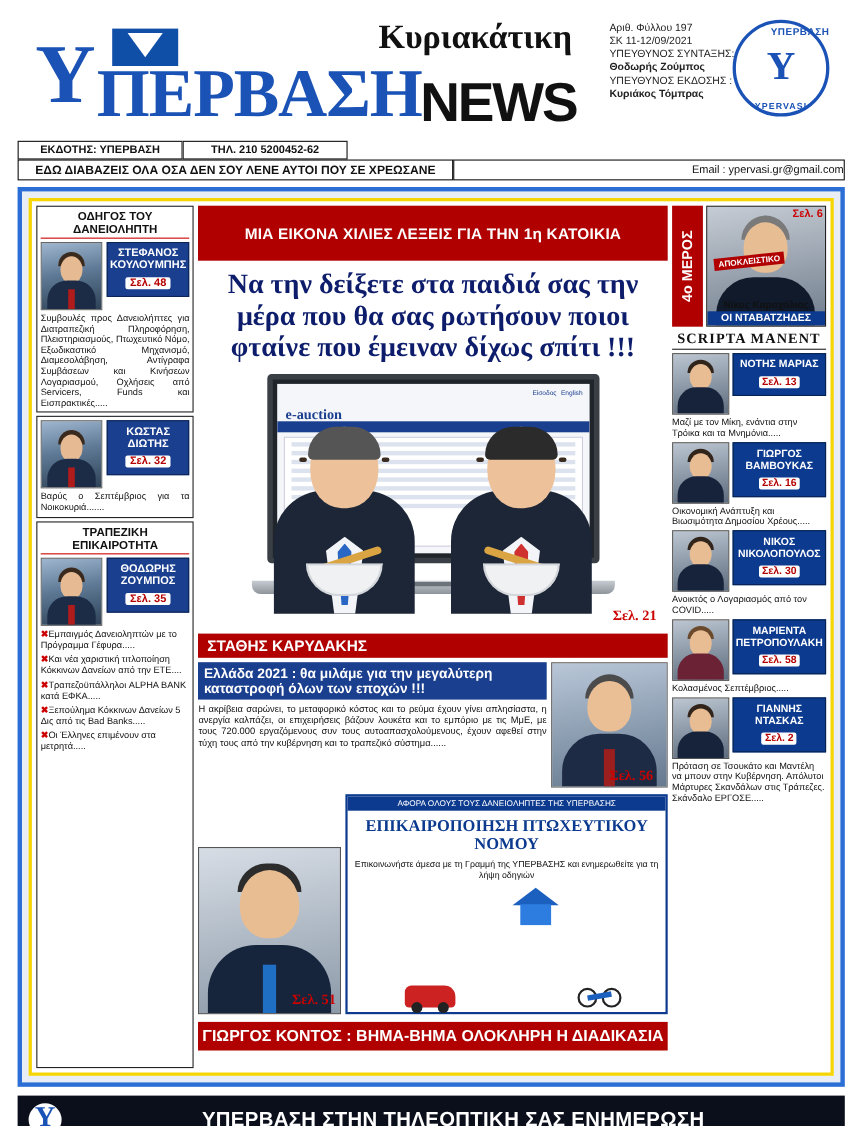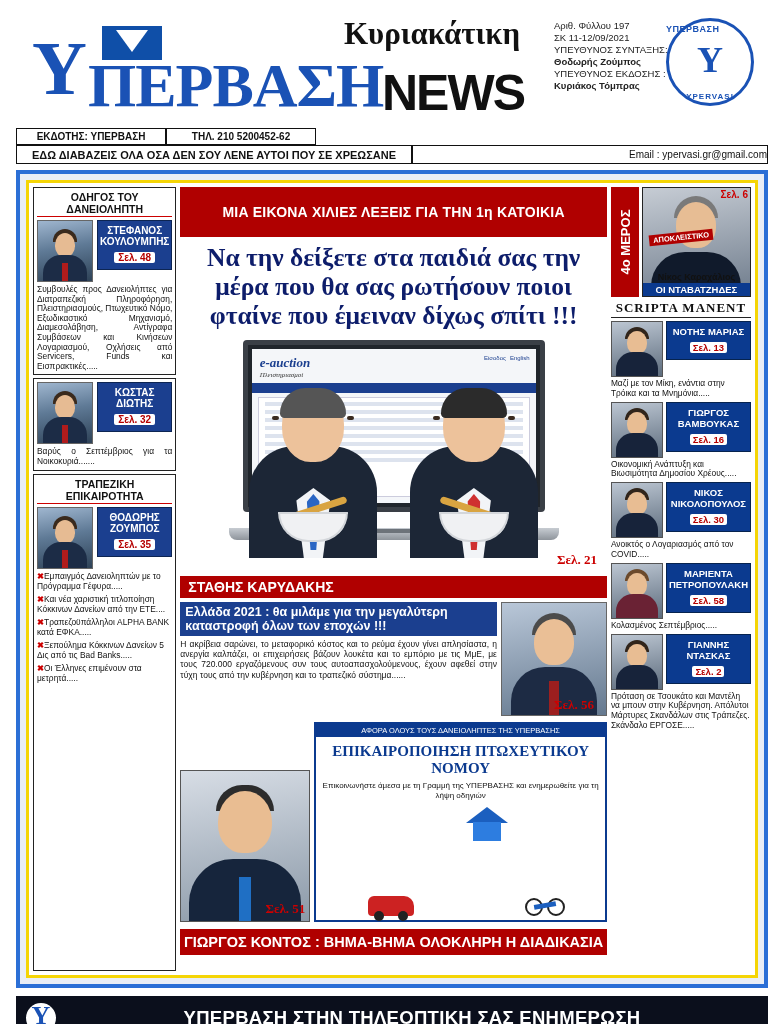--- a/index.html
+++ b/index.html
@@ -56,21 +56,21 @@
   .issue-block .ln{display:block;}
   .issue-block .bold{font-weight:bold;}
   .seal{
     position:absolute;right:16px;top:8px;width:88px;height:88px;
   }
   .seal-ring{
     position:absolute;inset:0;border-radius:50%;
     background:#ffffff;border:3px solid #1a52b5;
   }
   .seal-txt-top{
-    position:absolute;top:6px;left:0;right:0;text-align:left;
+    position:absolute;top:6px;left:0;right:0;text-align:right;
     font-size:9px;font-weight:bold;color:#1a52b5;letter-spacing:.5px;
   }
   .seal-txt-bot{
     position:absolute;bottom:5px;left:0;right:0;text-align:center;
     font-size:8px;font-weight:bold;color:#1a52b5;letter-spacing:1px;
   }
   .seal-y{
     position:absolute;top:24px;left:0;right:0;text-align:center;
     font-family:"Liberation Serif",serif;font-size:36px;font-weight:bold;color:#1a52b5;
     line-height:36px;
@@ -178,23 +178,22 @@
     width:330px;height:200px;
   }
   .laptop .screen{
     position:absolute;left:14px;top:0;width:302px;height:172px;
     background:#20252b;border:5px solid #3a3f46;border-radius:4px;box-sizing:border-box;
   }
   .laptop .screen-inner{
     position:absolute;inset:4px;background:#f4f6f9;overflow:hidden;
   }
   .eauction{
-    position:absolute;left:8px;top:6px;font-size:13px;font-weight:bold;color:#1b3f8f;
+    position:absolute;left:8px;top:20px;font-size:13px;font-weight:bold;color:#1b3f8f;
     font-family:"Liberation Serif",serif;
-    font-style:italic;
   }
   .eauction small{font-size:7px;display:block;color:#333;font-weight:normal;}
   .scr-topbar{position:absolute;right:6px;top:6px;display:flex;gap:4px;}
   .scr-topbar span{font-size:6px;color:#1b3f8f;}
   .scr-band{position:absolute;left:0;right:0;top:34px;height:10px;background:#1b3f8f;}
   .scr-body{position:absolute;left:6px;right:6px;top:48px;bottom:6px;background:#fff;border:1px solid #ccd;}
   .scr-body i{display:block;height:4px;background:#dde3ee;margin:4px 6px;}
   .laptop .base{
     position:absolute;left:0;bottom:0;width:330px;height:12px;
     background:linear-gradient(180deg,#c7ccd2,#8e949b);

